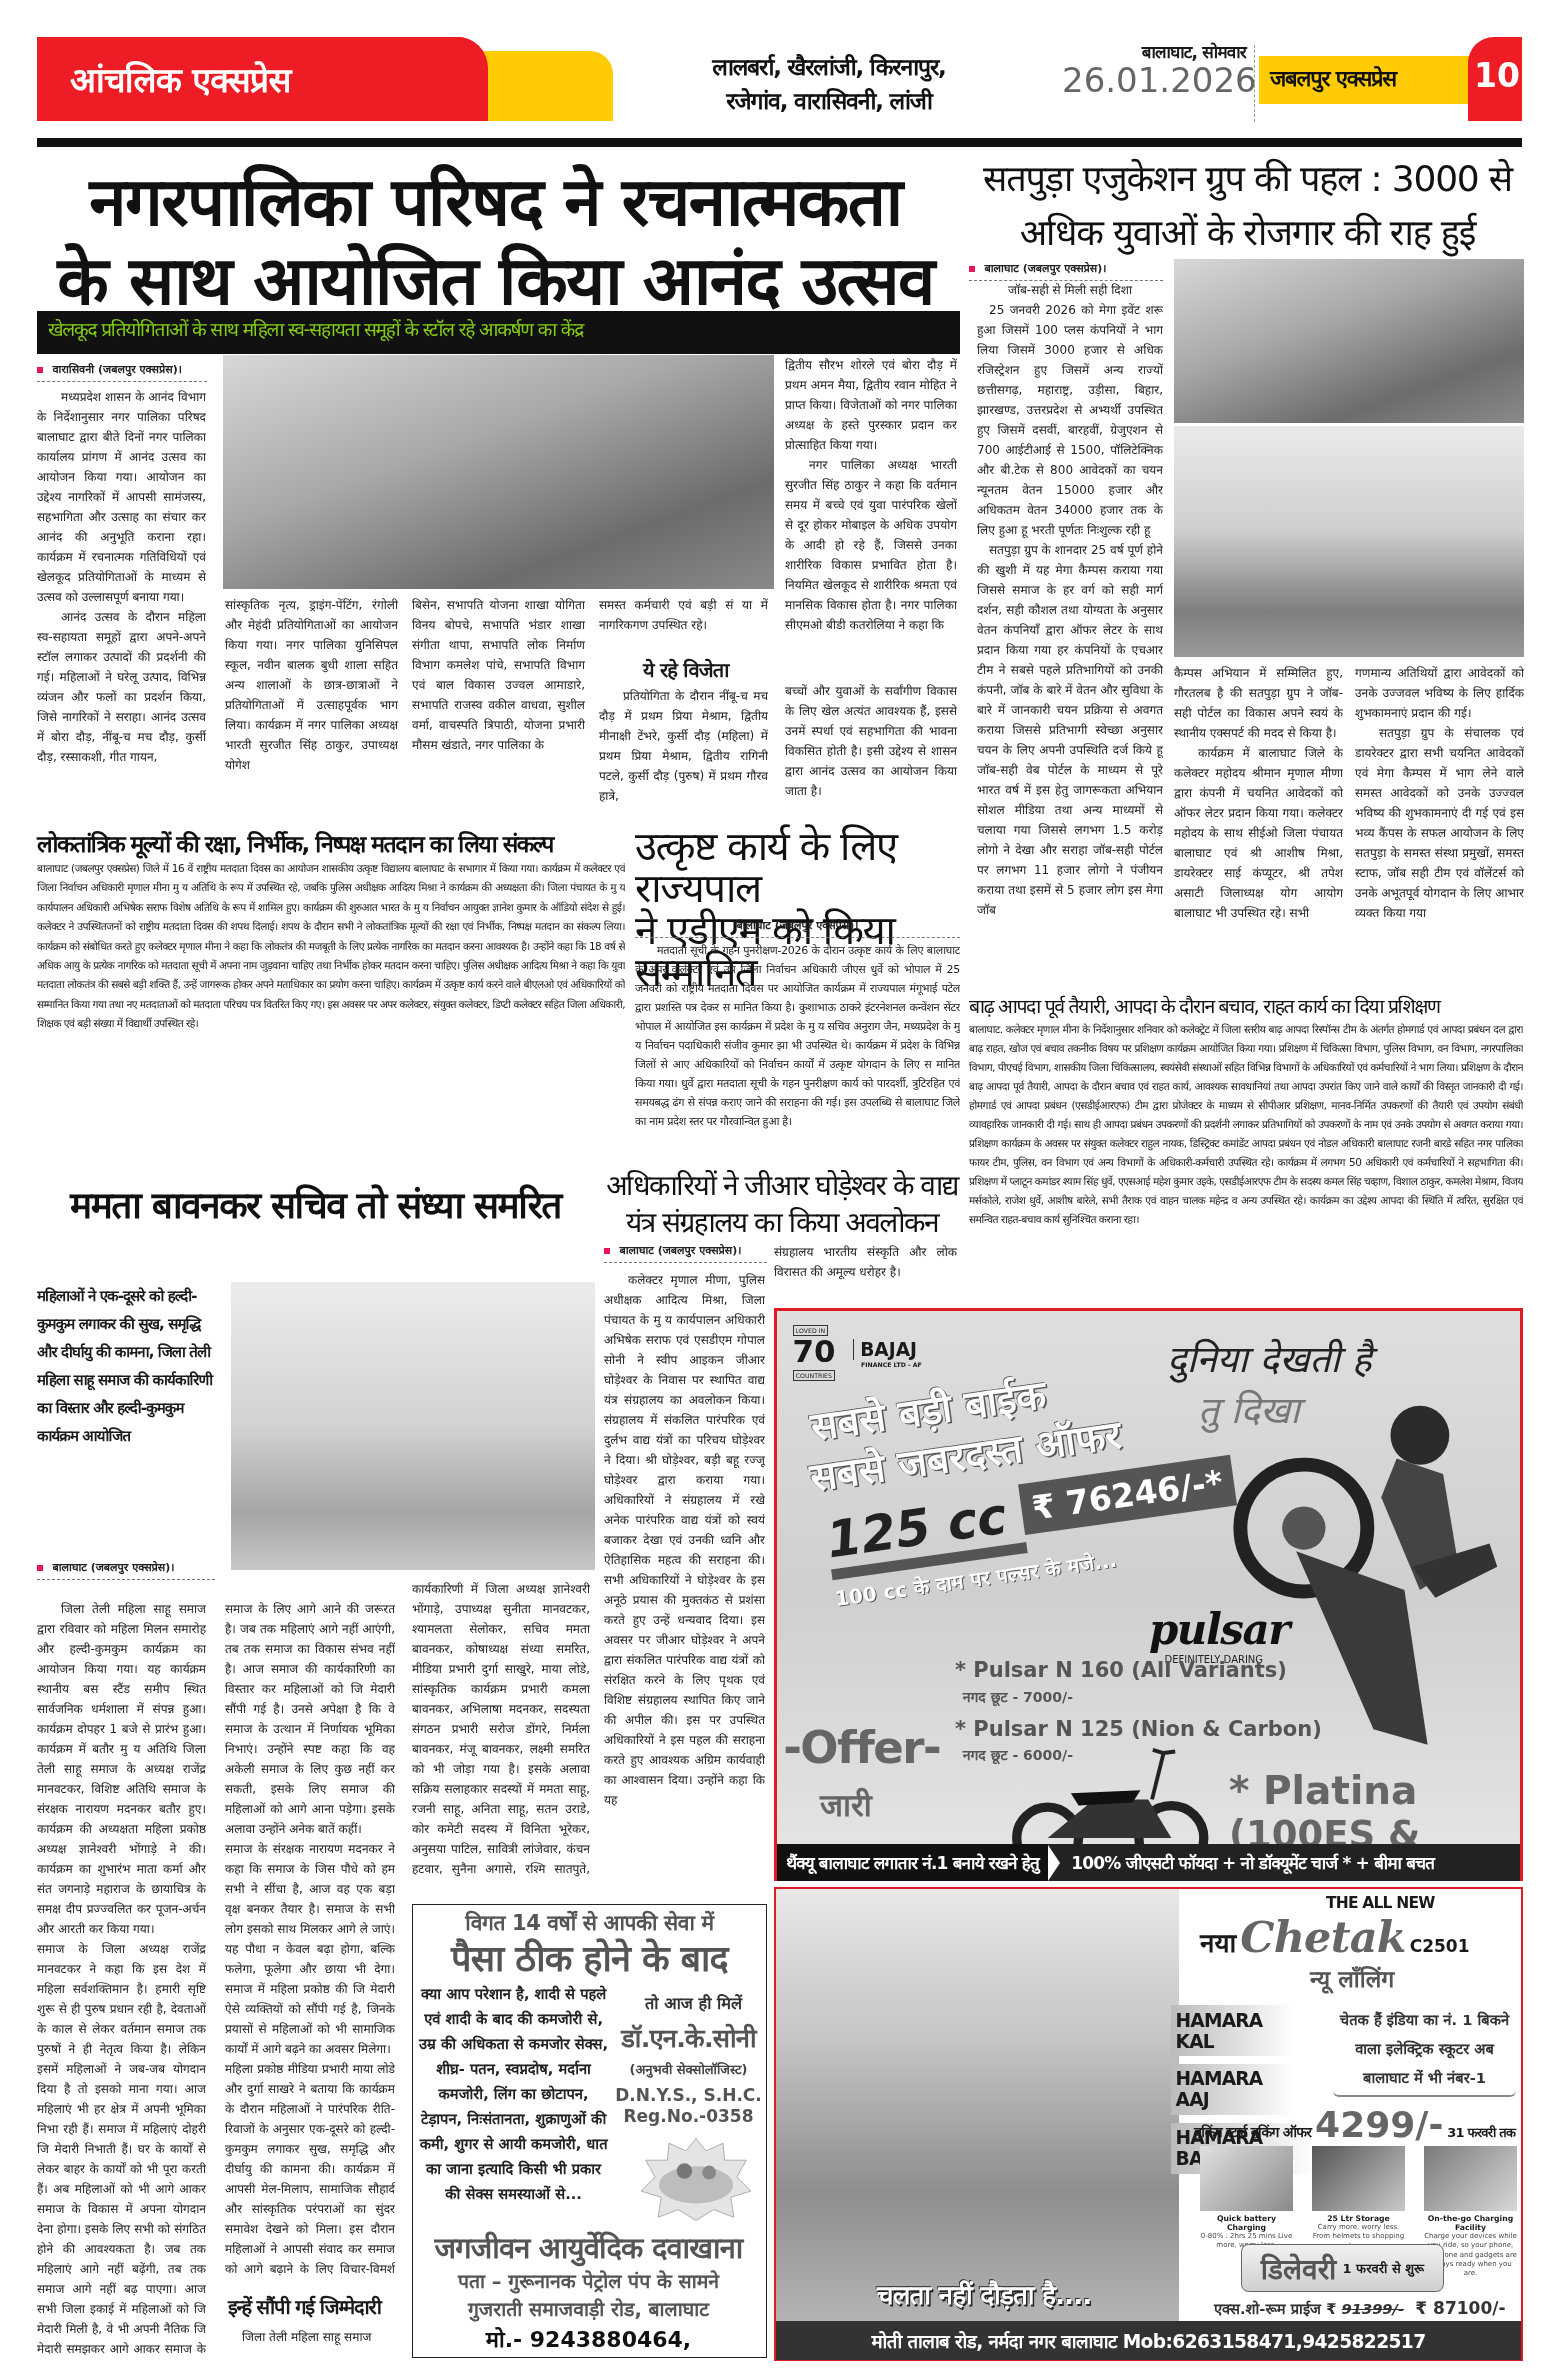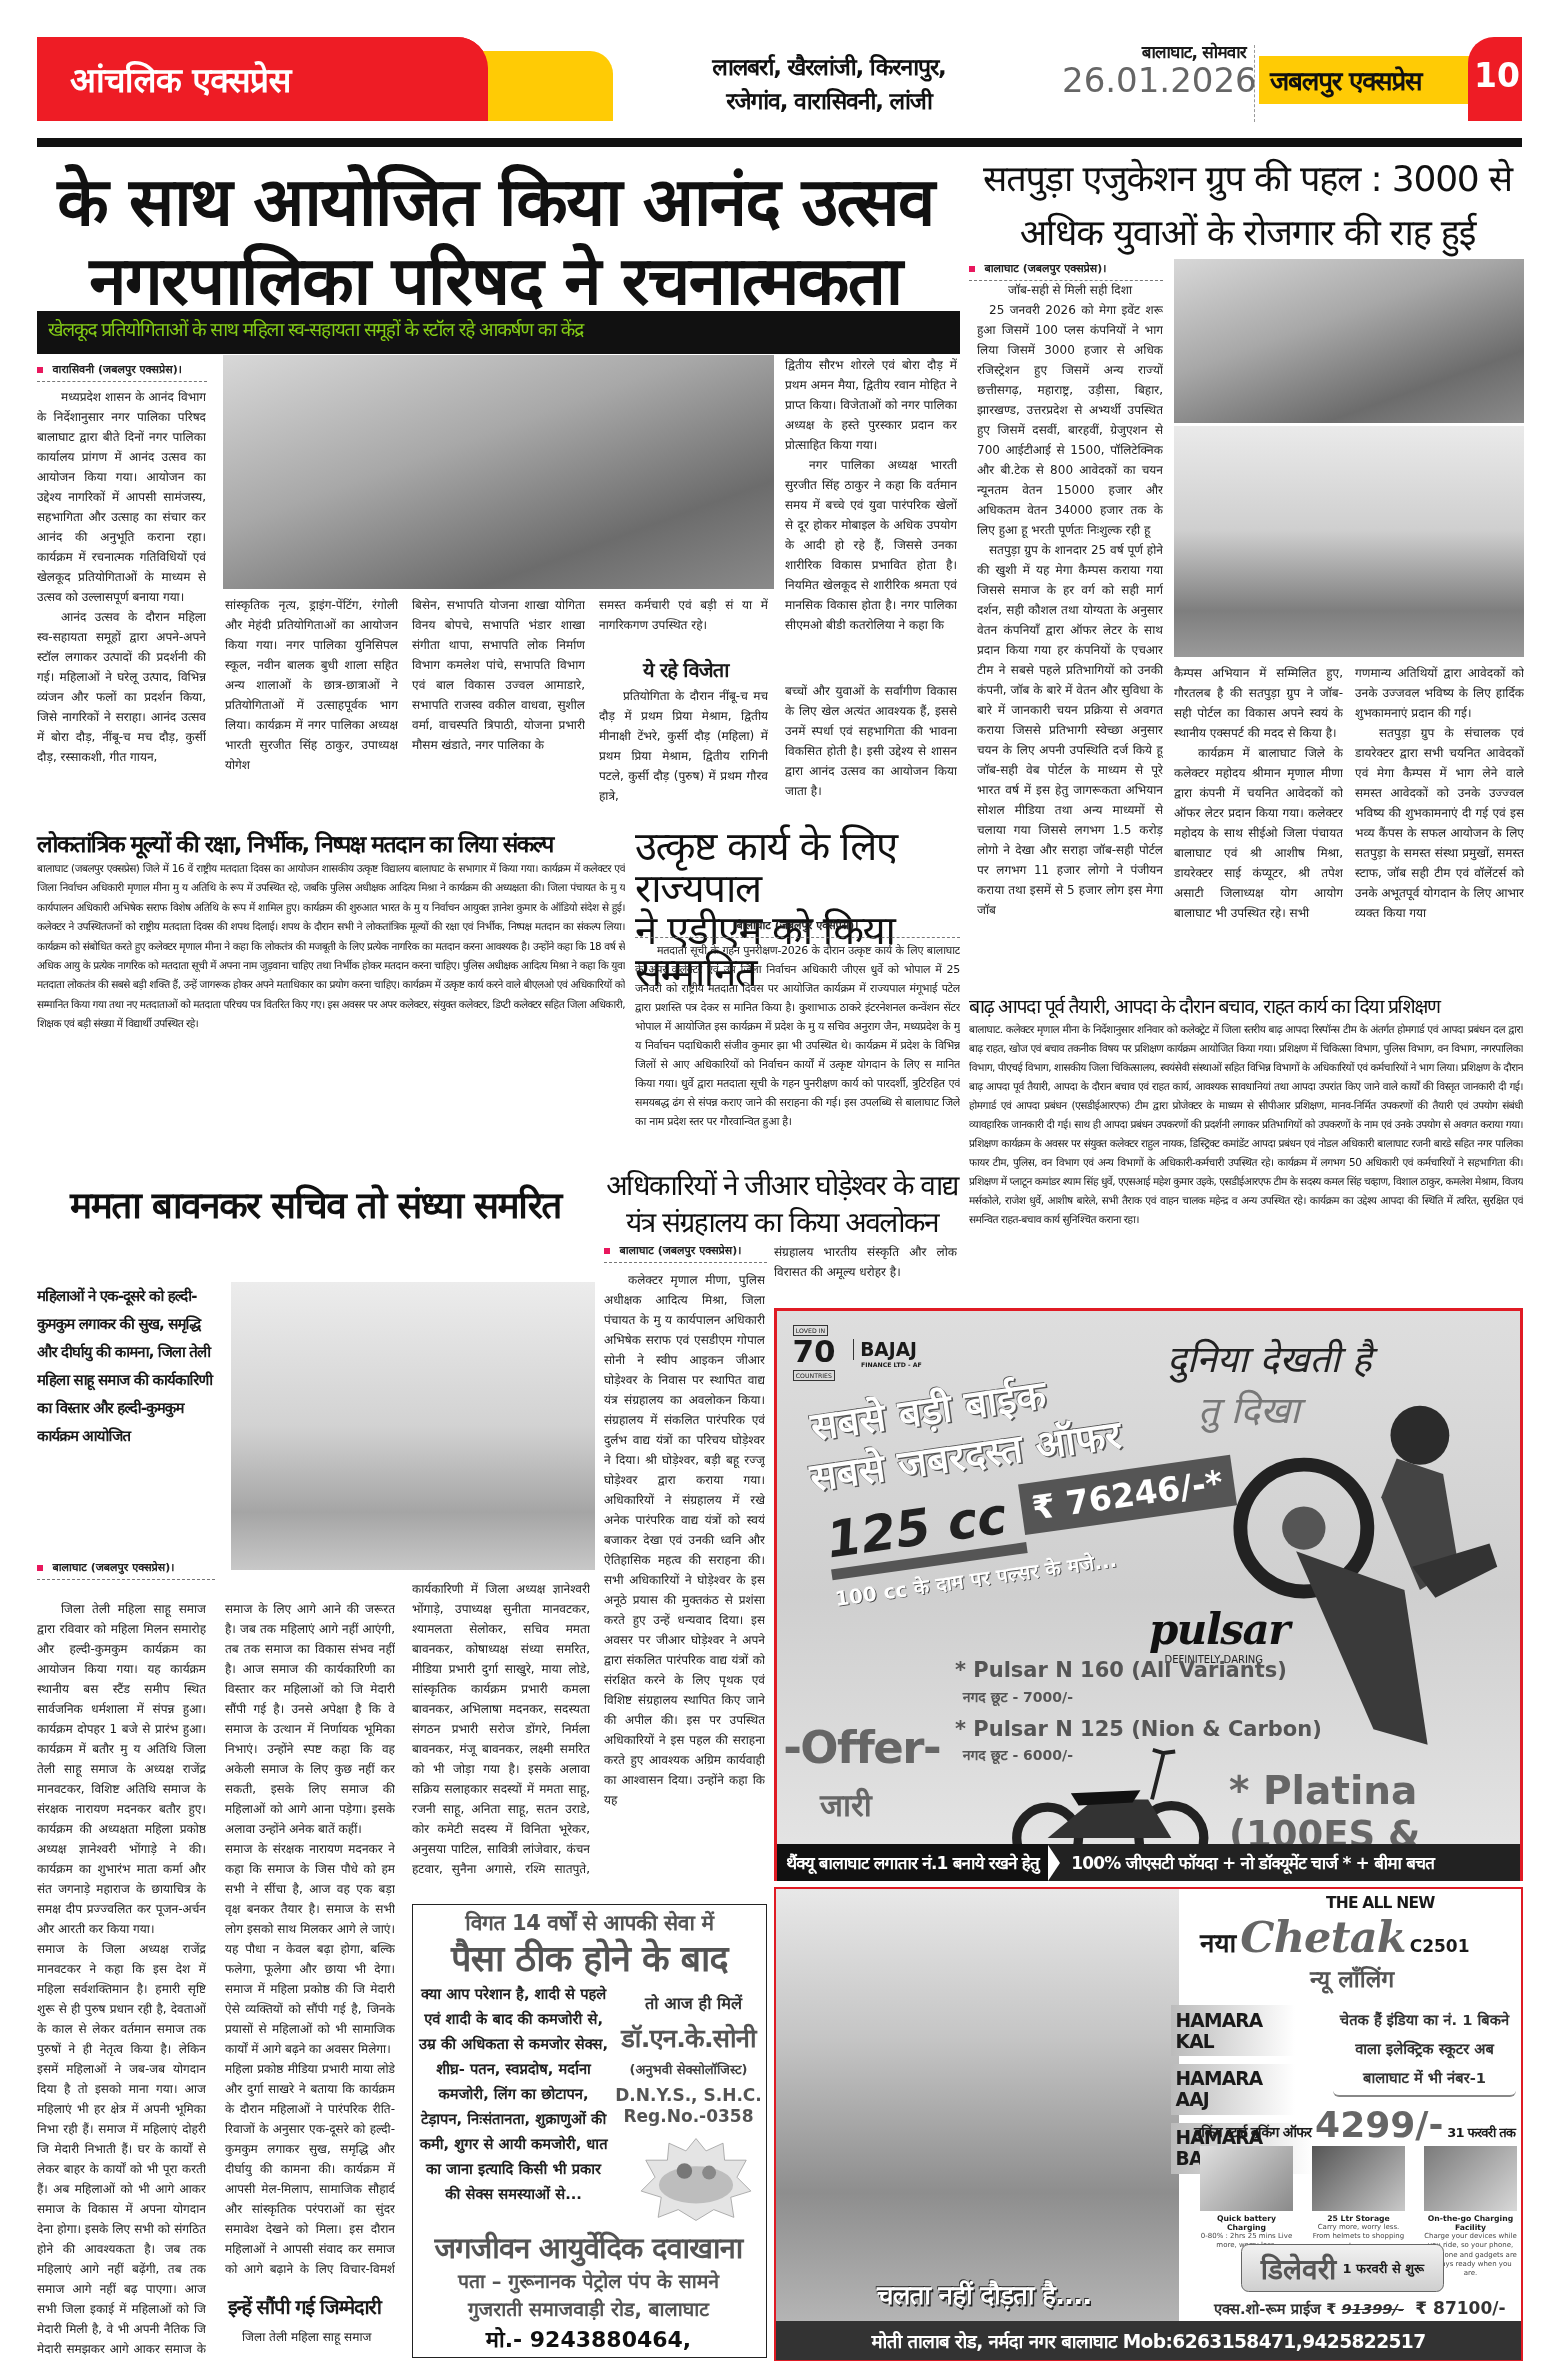--- a/index.html
+++ b/index.html
@@ -33,29 +33,29 @@
 
 <div class="abs mast-towns" style="left:674px;top:50px;width:310px;">
   <div>लालबर्रा, खैरलांजी, किरनापुर,</div>
   <div>रजेगांव, वारासिवनी, लांजी</div>
 </div>
 
 <div class="abs" style="left:1076px;top:40px;width:170px;text-align:right;font-weight:bold;font-size:17px;letter-spacing:-0.8px;">बालाघाट, सोमवार</div>
 <div class="abs mast-date" style="left:1062px;top:60px;width:186px;text-align:right;">26.01.2026</div>
 <div class="abs" style="left:1254px;top:45px;width:0;height:77px;border-left:1.5px dashed #999;"></div>
 <div class="abs" style="left:1259px;top:56px;width:225px;height:48px;background:#ffcb05;"></div>
-<div class="abs" style="left:1270px;top:62px;font-weight:bold;font-size:26px;letter-spacing:-1.2px;color:#111;">जबलपुर एक्सप्रेस</div>
+<div class="abs" style="left:1270px;top:62px;font-weight:bold;font-size:22px;letter-spacing:-1.2px;color:#111;">जबलपुर एक्सप्रेस</div>
 <div class="abs" style="left:1468px;top:37px;width:54px;height:84px;background:#ee1c25;border-radius:26px 0 0 0;"></div>
 <div class="abs" style="left:1474px;top:56px;color:#fff;font-weight:bold;font-size:33px;">10</div>
 
 <div class="abs rule" style="left:37px;top:138px;width:1485px;height:9.3px;"></div>
 
 <div class="abs head" style="left:37px;top:163px;width:917px;font-size:67px;line-height:79px;text-align:center;">
+  <div>नगरपालिका परिषद ने रचनात्मकता</div>
   <div>के साथ आयोजित किया आनंद उत्सव</div>
-  <div>नगरपालिका परिषद ने रचनात्मकता</div>
 </div>
 <div class="abs subbar" style="left:37px;top:311px;width:923px;height:43px;">खेलकूद प्रतियोगिताओं के साथ महिला स्व-सहायता समूहों के स्टॉल रहे आकर्षण का केंद्र</div>
 
 <div class="abs dateline" style="left:37px;top:361px;width:170px;">
   <span class="bullet"></span><span>वारासिवनी (जबलपुर एक्सप्रेस)।</span>
 </div>
 
 <div class="abs txt col" style="left:37px;top:387px;width:169px;height:434px;">
   <p style="text-indent:2em;">मध्यप्रदेश शासन के आनंद विभाग के निर्देशानुसार नगर पालिका परिषद बालाघाट द्वारा बीते दिनों नगर पालिका कार्यालय प्रांगण में आनंद उत्सव का आयोजन किया गया। आयोजन का उद्देश्य नागरिकों में आपसी सामंजस्य, सहभागिता और उत्साह का संचार कर आनंद की अनुभूति कराना रहा। कार्यक्रम में रचनात्मक गतिविधियों एवं खेलकूद प्रतियोगिताओं के माध्यम से उत्सव को उल्लासपूर्ण बनाया गया।</p>
   <p style="text-indent:2em;">आनंद उत्सव के दौरान महिला स्व-सहायता समूहों द्वारा अपने-अपने स्टॉल लगाकर उत्पादों की प्रदर्शनी की गई। महिलाओं ने घरेलू उत्पाद, विभिन्न व्यंजन और फलों का प्रदर्शन किया, जिसे नागरिकों ने सराहा। आनंद उत्सव में बोरा दौड़, नींबू-च मच दौड़, कुर्सी दौड़, रस्साकशी, गीत गायन,</p>

